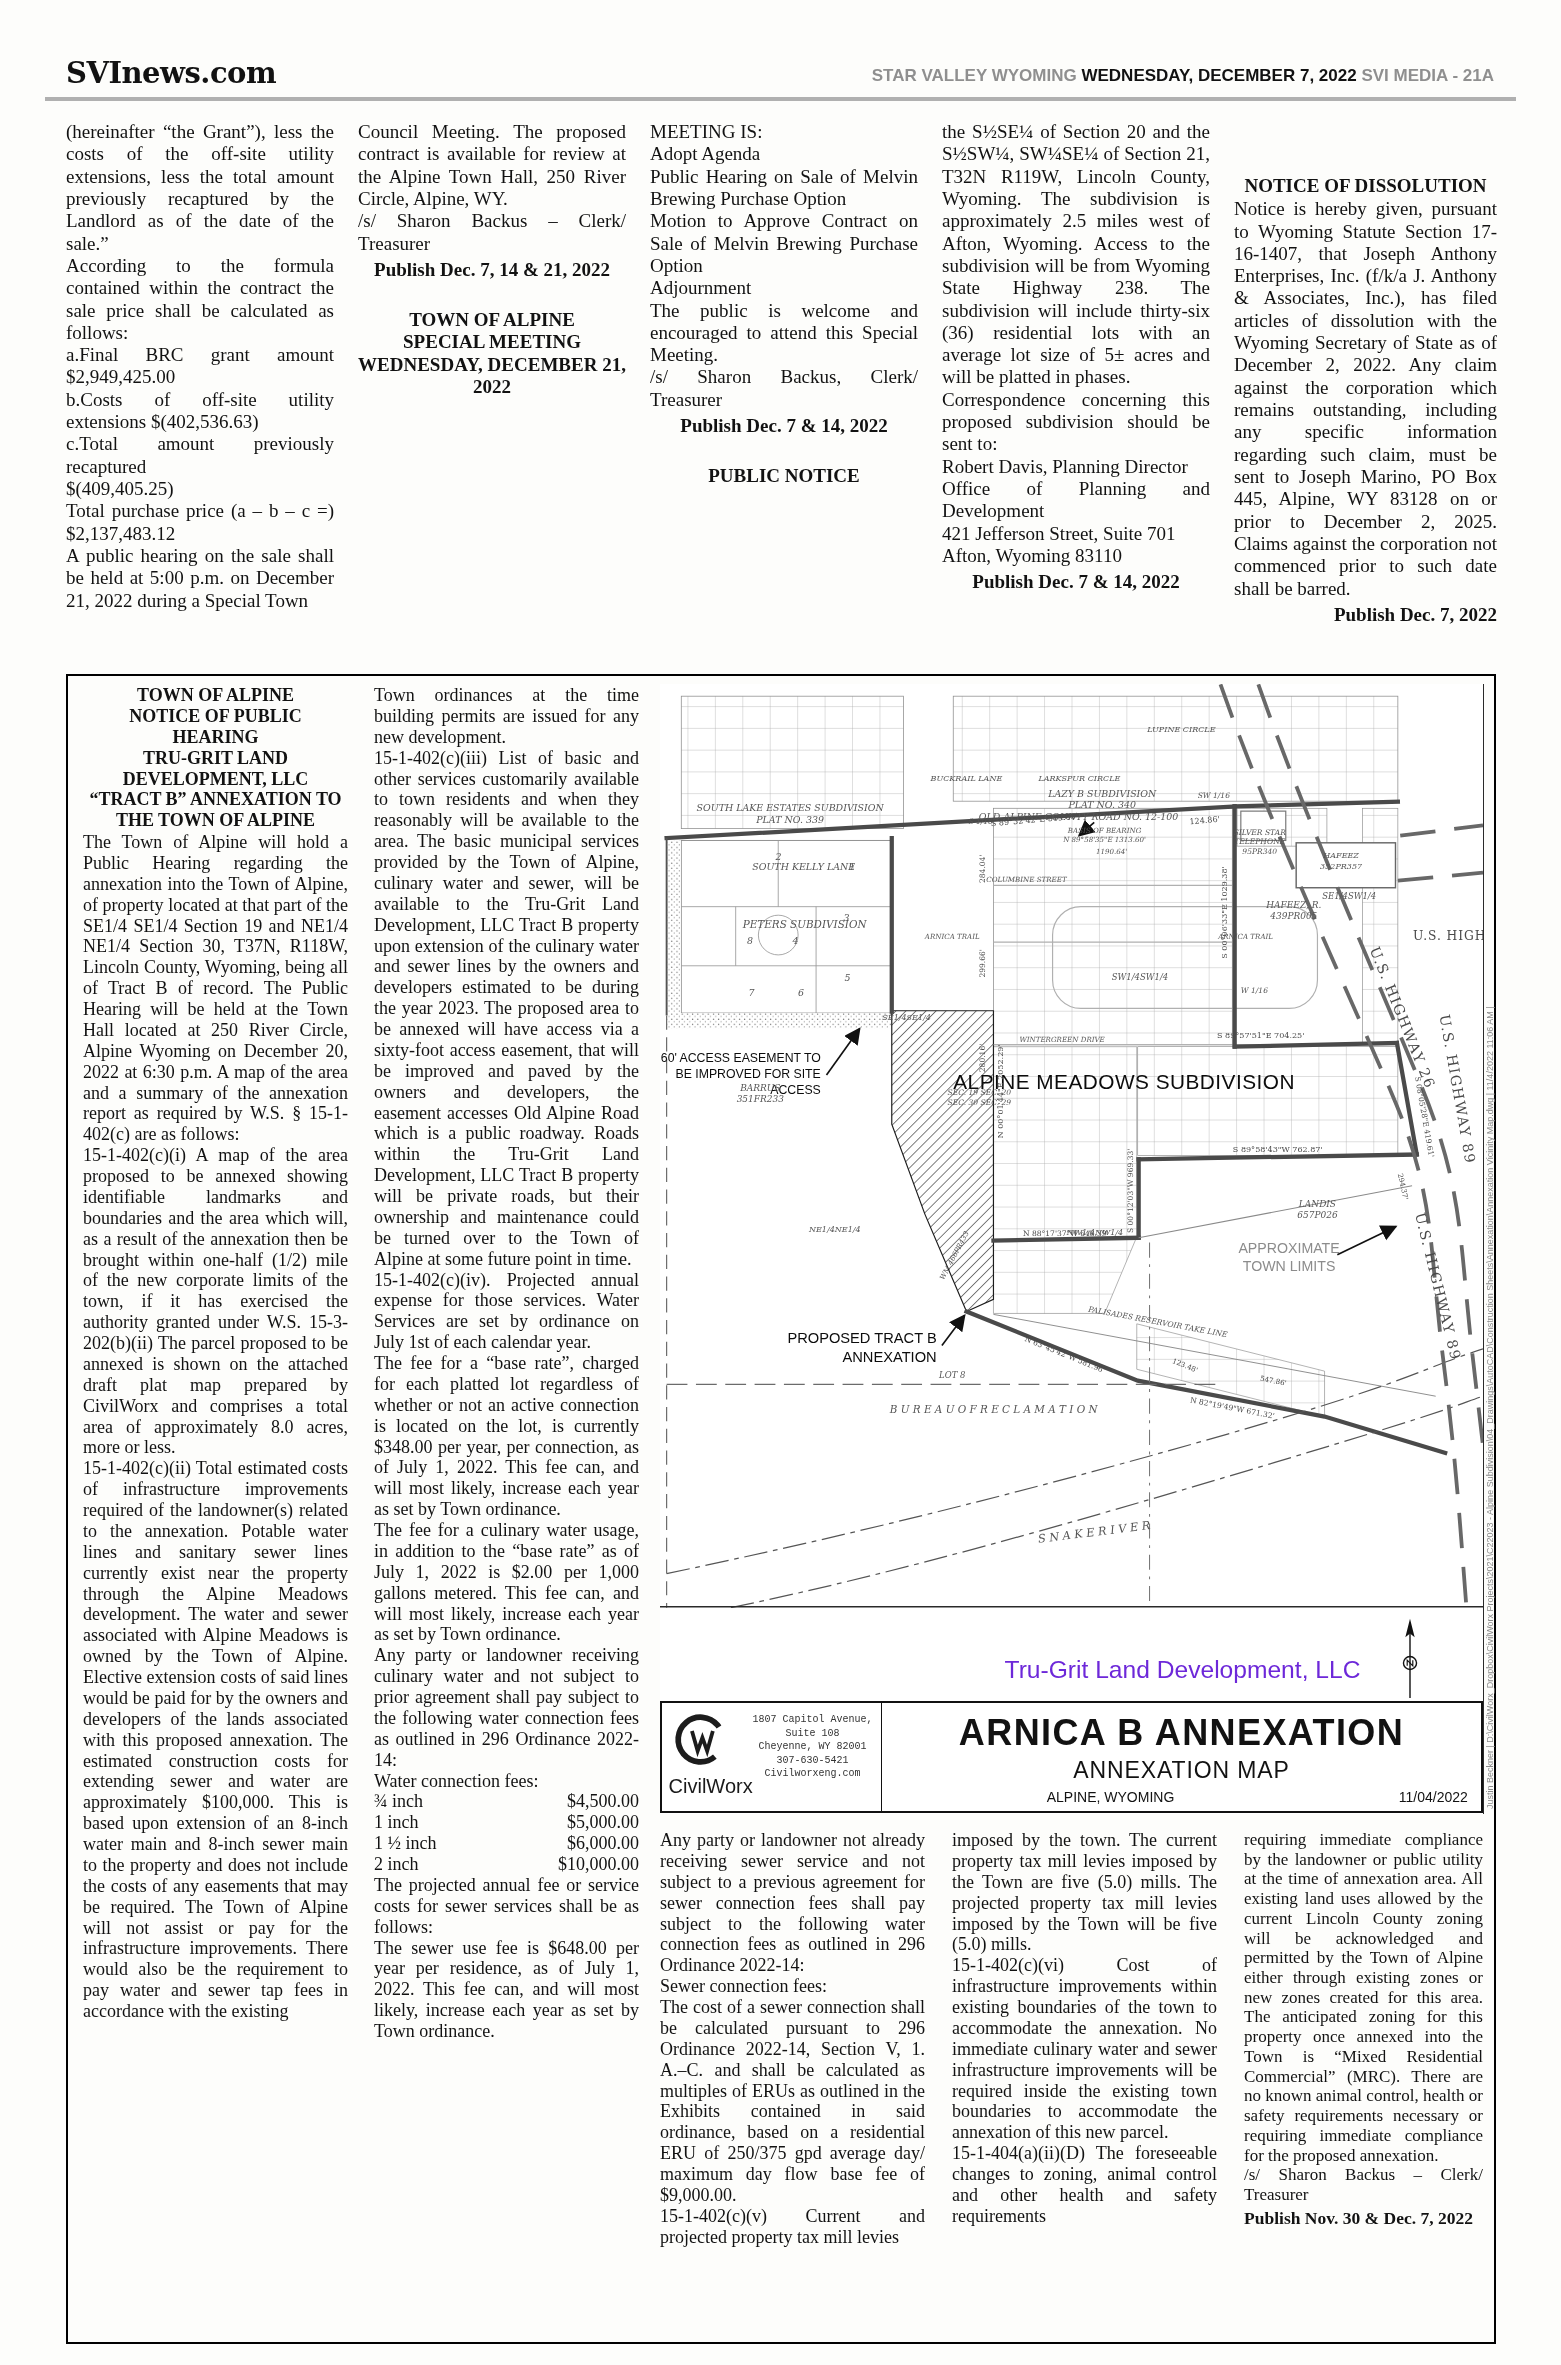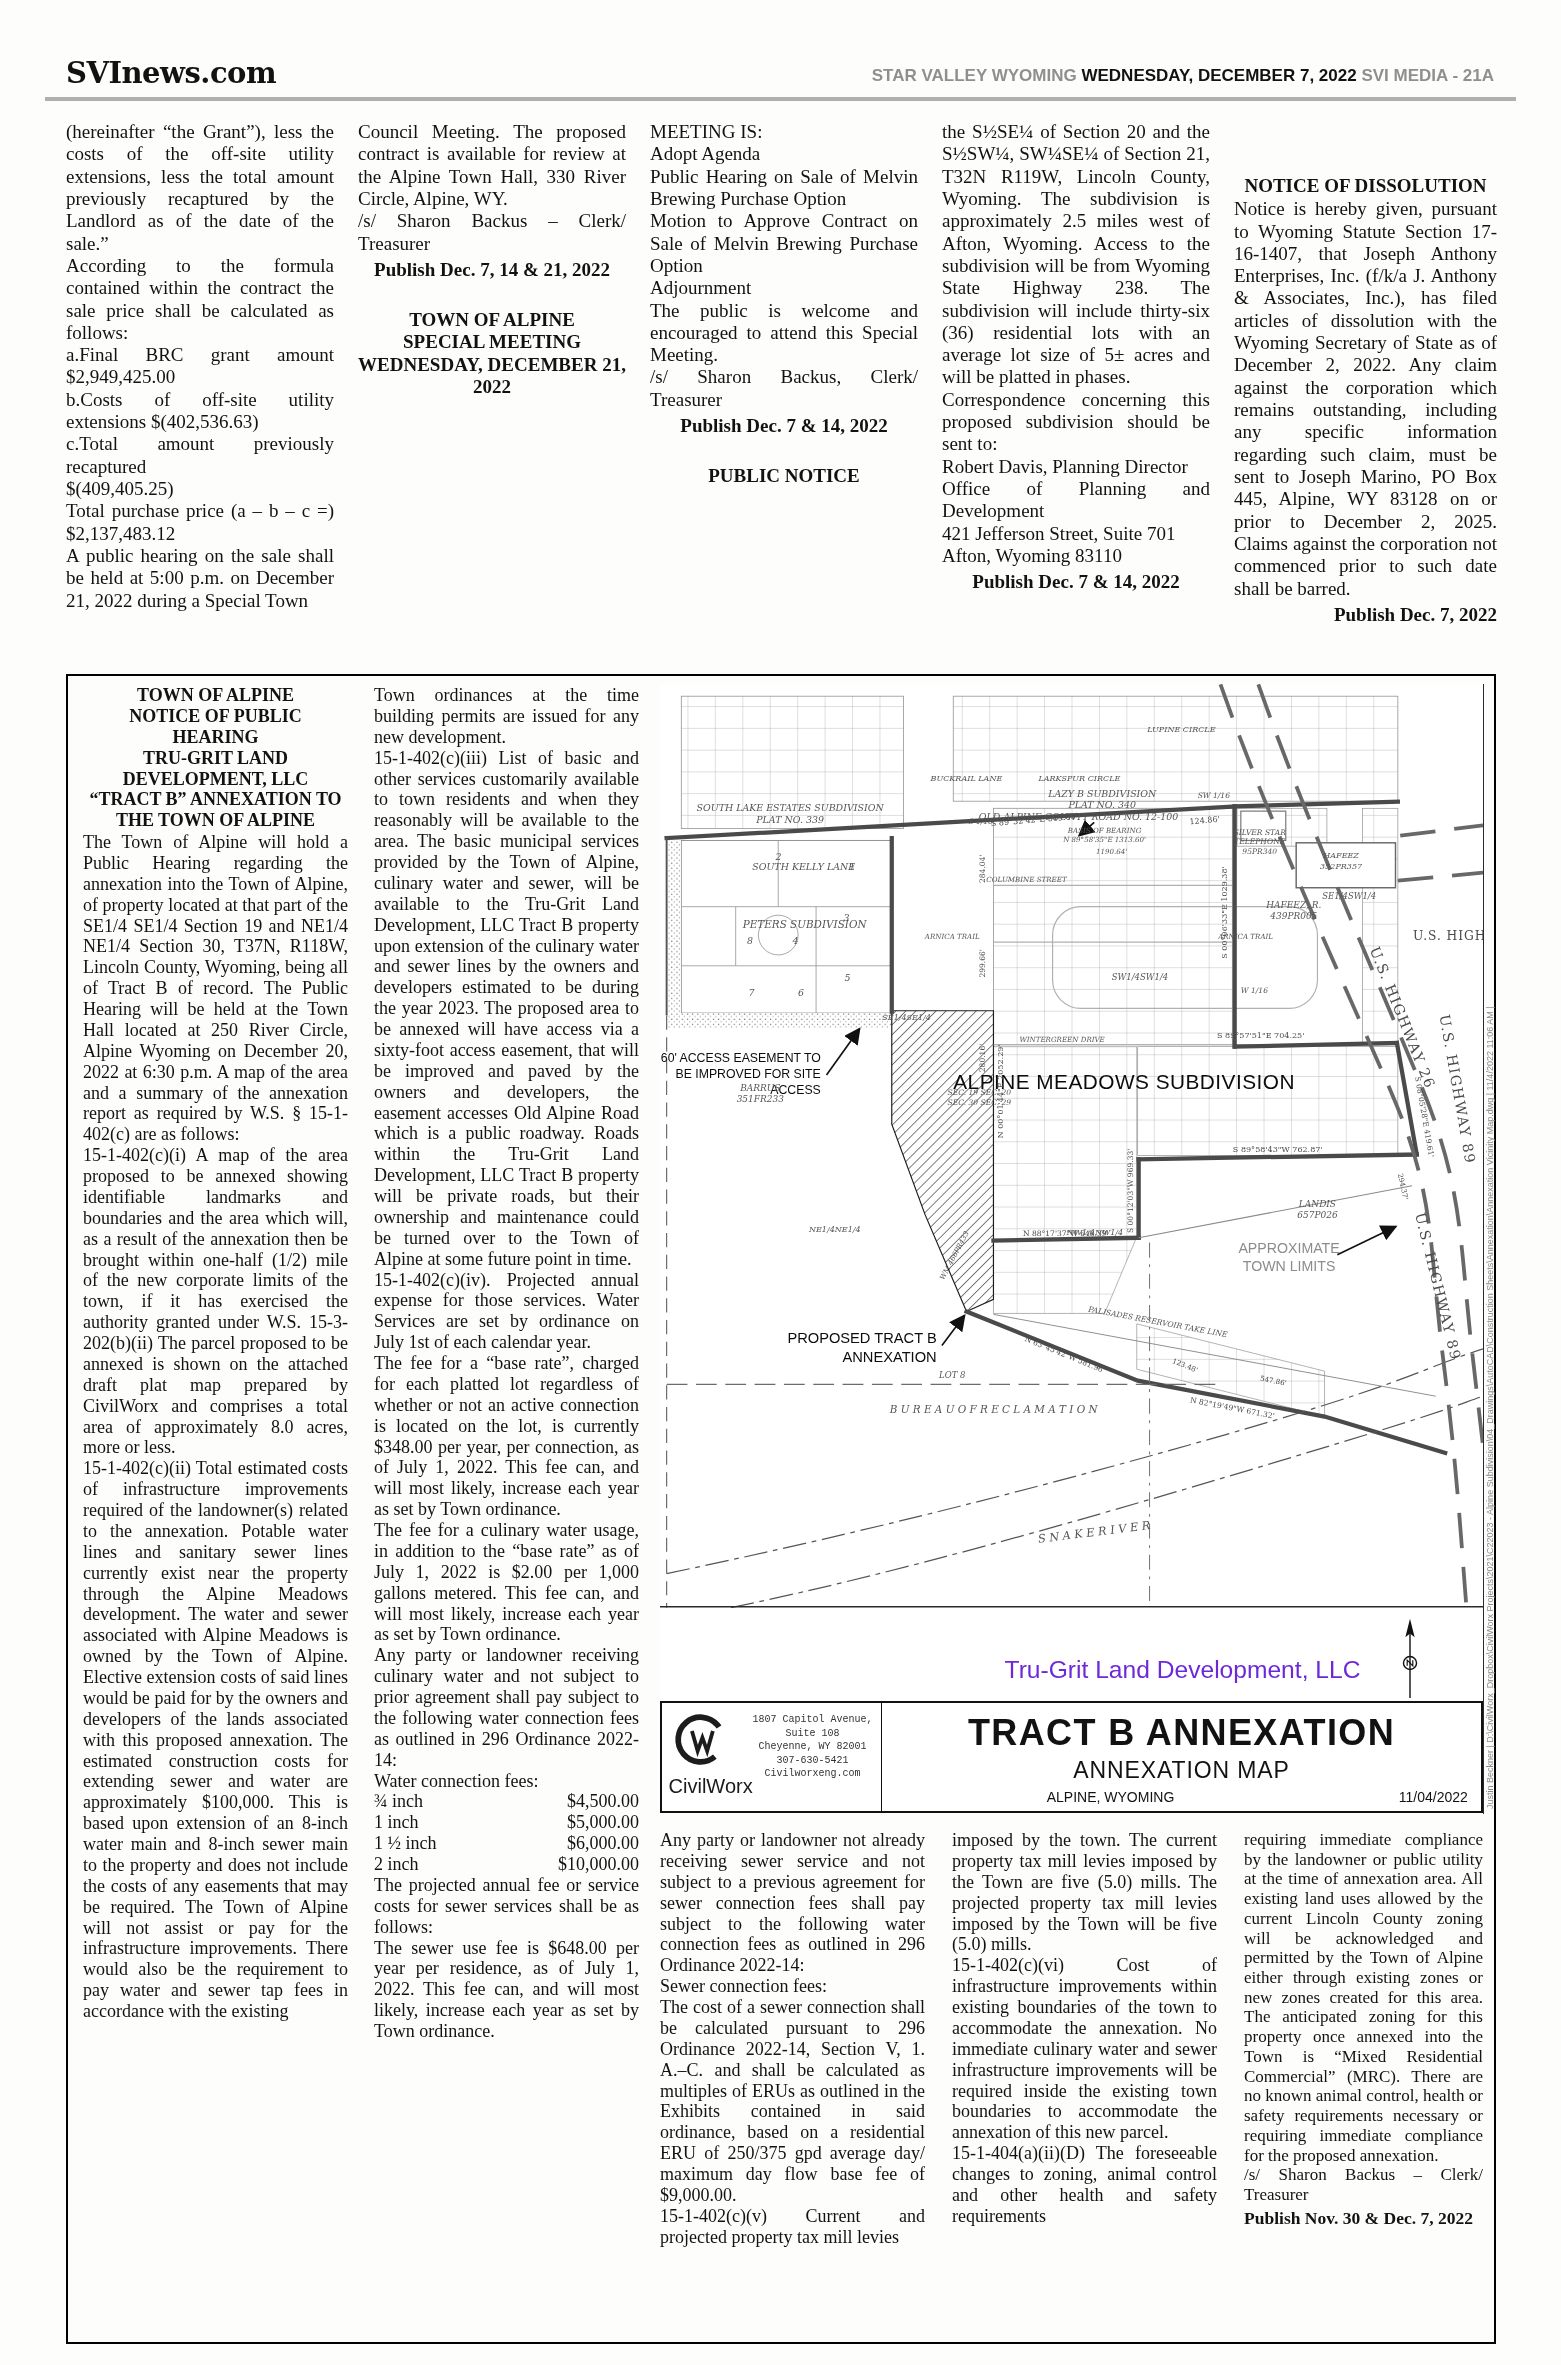--- a/index.html
+++ b/index.html
@@ -59,21 +59,21 @@
 According to the formula contained within the contract the sale price shall be calculated as follows:
 a.Final BRC grant amount $2,949,425.00
 b.Costs of off-site utility extensions $(402,536.63)
 c.Total amount previously recaptured
 $(409,405.25)
 Total purchase price (a – b – c =) $2,137,483.12
 A public hearing on the sale shall be held at 5:00 p.m. on December 21, 2022 during a Special Town</div>
 </div>
 
 <div class="abs tcol" style="left:358px;top:121px;height:539px;overflow:hidden;">
-  <div class="body-text">Council Meeting.  The proposed contract is available for review at the Alpine Town Hall, 330 River Circle, Alpine, WY.
+  <div class="body-text">Council Meeting.  The proposed contract is available for review at the Alpine Town Hall, 250 River Circle, Alpine, WY.
 /s/ Sharon Backus – Clerk/ Treasurer</div>
   <div class="pub">Publish Dec. 7, 14 &amp; 21, 2022</div>
   <div class="notice-head">TOWN OF ALPINE
 SPECIAL MEETING
 WEDNESDAY, DECEMBER 21,
 2022</div>
 </div>
 
 <div class="abs tcol" style="left:650px;top:121px;height:539px;overflow:hidden;">
   <div class="body-text">MEETING IS:
@@ -356,21 +356,21 @@
       <div class="abs firm-word" style="left:6.6px;top:72px;">CivilWorx</div>
       <div class="abs firm-addr" style="left:90px;top:10.4px;width:121px;">
         <div>1807 Capitol Avenue,</div>
         <div>Suite 108</div>
         <div>Cheyenne, WY  82001</div>
         <div>307-630-5421</div>
         <div>Civilworxeng.com</div>
       </div>
     </div>
     <div class="tb-right">
-      <div class="tb-title" style="margin-top:8.5px;">TRACT B ANNEXATION</div>
+      <div class="tb-title" style="margin-top:8.5px;">ARNICA B ANNEXATION</div>
       <div class="tb-sub" style="margin-top:3.8px;">ANNEXATION MAP</div>
       <div class="tb-small abs" style="left:0;right:142px;bottom:5.7px;text-align:center;">ALPINE, WYOMING</div>
       <div class="tb-small abs" style="right:13.2px;bottom:5.7px;">11/04/2022</div>
     </div>
   </div>
 </div>
 
 <div class="abs sideways" style="left:1485px;top:688px;height:1121px;width:11.4px;">Justin Beckner  |  D:\CivilWorx_Dropbox\CivilWorx Projects\2021\C22023 - Alpine Subdivision\04_Drawings\AutoCAD\Construction Sheets\Annexation\Annexation Vicinity Map.dwg  |  11/4/2022 11:06 AM  |</div>
 
 

